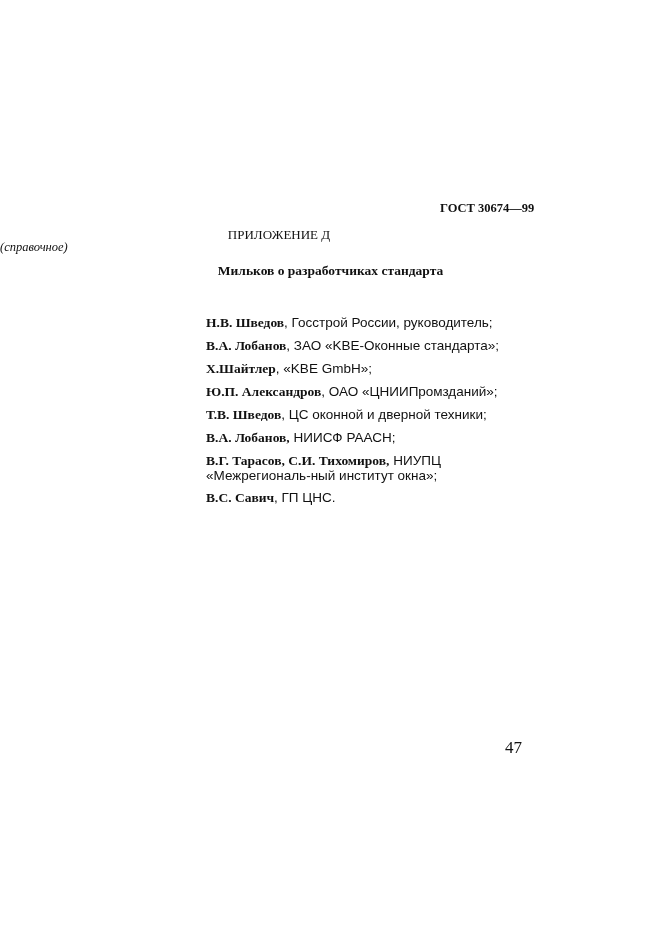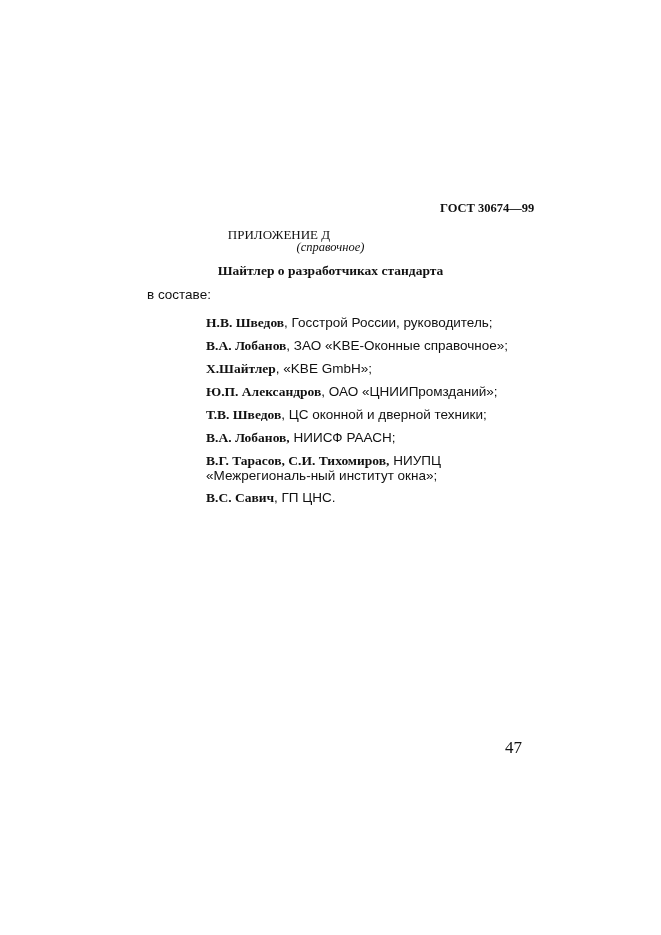--- a/index.html
+++ b/index.html
@@ -4,47 +4,46 @@
   <style>
     html, body { margin: 0; padding: 0; }
     body {
       width: 661px; height: 935px; background: #ffffff; position: relative;
       font-family: "Liberation Serif", "DejaVu Serif", serif; color: #111;
       overflow: hidden;
     }
     .abs { position: absolute; }
     .header-code { left: 440px; top: 201px; font-size: 12.5px; font-weight: bold; letter-spacing: 0; }
     .appendix { left: 0; width: 558px; top: 227px; text-align: center; font-size: 13px; }
-    .appendix-sub { left: 0; width: 661px; top: 240px; text-align: center; font-size: 12.5px; font-style: italic; }
+    .appendix-sub { left: 0; width: 661px; top: 240px; text-align: left; font-size: 12.5px; font-style: italic; }
     .title { left: 0; width: 661px; top: 263px; text-align: center; font-size: 13.5px; font-weight: bold; }
     .intro { left: 147px; width: 373px; top: 288px; font-size: 13.5px; line-height: 14px; font-family: "Liberation Sans", "DejaVu Sans", sans-serif; font-weight: normal; }
     .intro-indent { text-indent: 20px; }
     .entry { left: 198px; width: 325px; font-size: 13.5px; line-height: 14.5px; font-family: "Liberation Sans", "DejaVu Sans", sans-serif; padding-left: 8px; }
     .entry b { font-family: "Liberation Serif", "DejaVu Serif", serif; font-weight: bold; }
     .page-num { left: 505px; top: 738px; font-size: 17px; }
   </style>
 </head>
 <body>
 
 <div class="abs header-code">ГОСТ 30674—99</div>
 
 <div class="abs appendix">ПРИЛОЖЕНИЕ Д</div>
 <div class="abs appendix-sub">(справочное)</div>
 
-<div class="abs title">Шайтлер о разработчиках стандарта</div>
+<div class="abs title">Мильков о разработчиках стандарта</div>
 
 <div class="abs intro">
-  <div>в составе:</div>
 </div>
 
 <div class="abs entry" style="top:316px">
   <b>Н.В. Шведов</b><span>, Госстрой России, руководитель;</span>
 </div>
 <div class="abs entry" style="top:339px">
-  <b>В.А. Лобанов</b><span>, ЗАО «KBE-Оконные справочное»;</span>
+  <b>В.А. Лобанов</b><span>, ЗАО «KBE-Оконные стандарта»;</span>
 </div>
 <div class="abs entry" style="top:362px">
   <b>Х.Шайтлер</b><span>, «KBE GmbH»;</span>
 </div>
 <div class="abs entry" style="top:385px">
   <b>Ю.П. Александров</b><span>, ОАО «ЦНИИПромзданий»;</span>
 </div>
 <div class="abs entry" style="top:408px">
   <b>Т.В. Шведов</b><span>, ЦС оконной и дверной техники;</span>
 </div>

